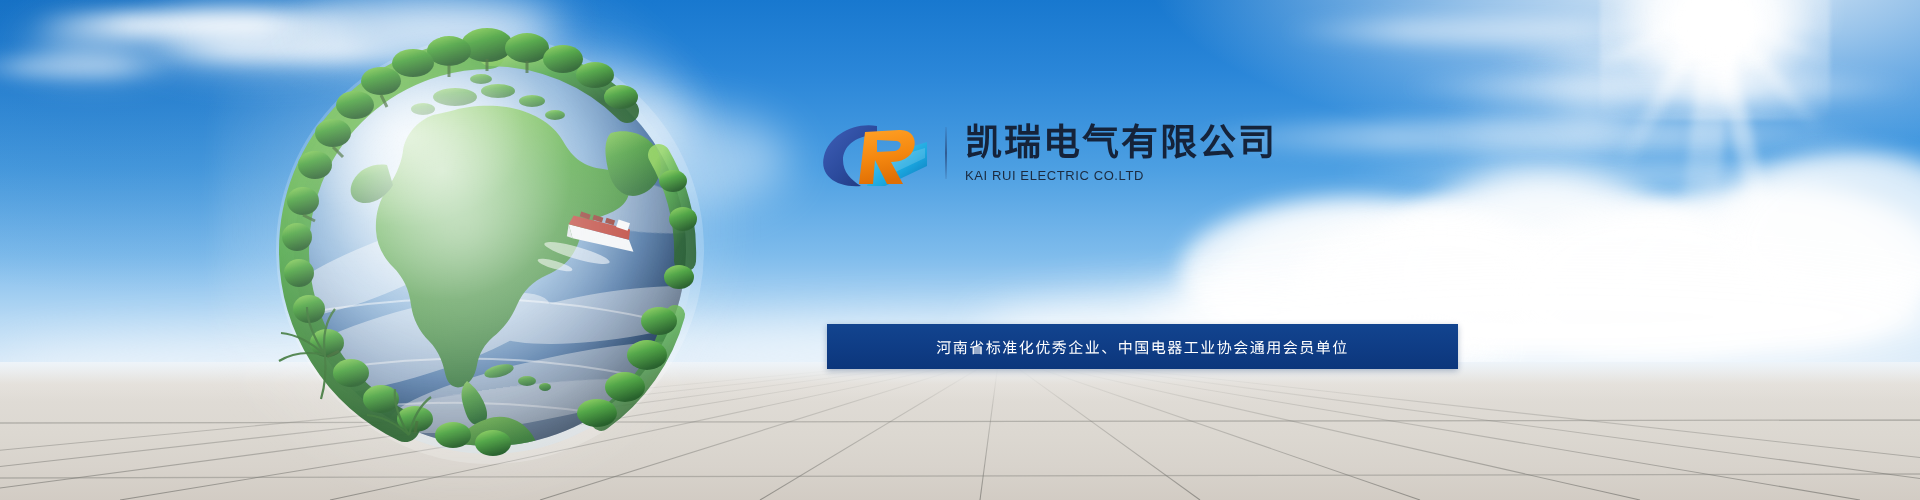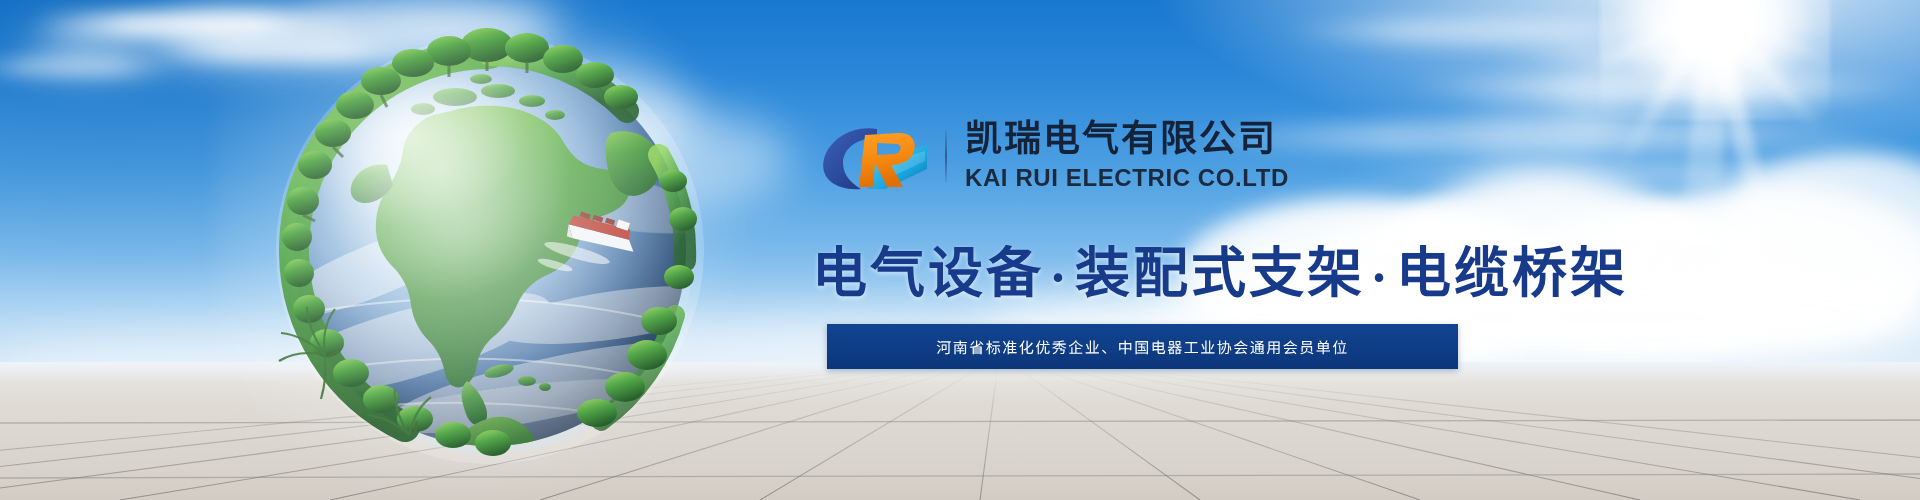--- a/index.html
+++ b/index.html
@@ -117,22 +117,22 @@
     font-family:"DejaVu Sans","Liberation Sans",sans-serif;
     font-size:37px;
     font-weight:700;
     color:#15233a;
     letter-spacing:2px;
     line-height:1.12;
     white-space:nowrap;
   }
   .logo-en{
     font-family:"Liberation Sans","DejaVu Sans",sans-serif;
-    font-size:24px;
-    font-weight:700;
+    font-size:13px;
+    font-weight:400;
     color:#1b2a3f;
     letter-spacing:.6px;
     line-height:1.2;
     margin-top:5px;
     white-space:nowrap;
   }
 
   
   .headline{
     position:absolute; left:812px; top:228px;
@@ -506,21 +506,18 @@
                Z
                M 62 22 L 62 34 L 80 33 C 86 32, 88 24, 82 23 Z" fill="url(#rOrange)"></path>
     </svg>
     <div class="logo-divider"></div>
     <div class="logo-text">
       <div class="logo-cn">凯瑞电气有限公司</div>
       <div class="logo-en">KAI RUI ELECTRIC CO.LTD</div>
     </div>
   </div>
 
-  <div class="headline">
-    <span>电气设备</span><span class="dot">·</span><span>装配式支架</span><span class="dot">·</span><span>电缆桥架</span>
-  </div>
 
   <div class="badge">
     <span class="badge-text">河南省标准化优秀企业、中国电器工业协会通用会员单位</span>
   </div>
 
 </div>
 
 </body></html>

